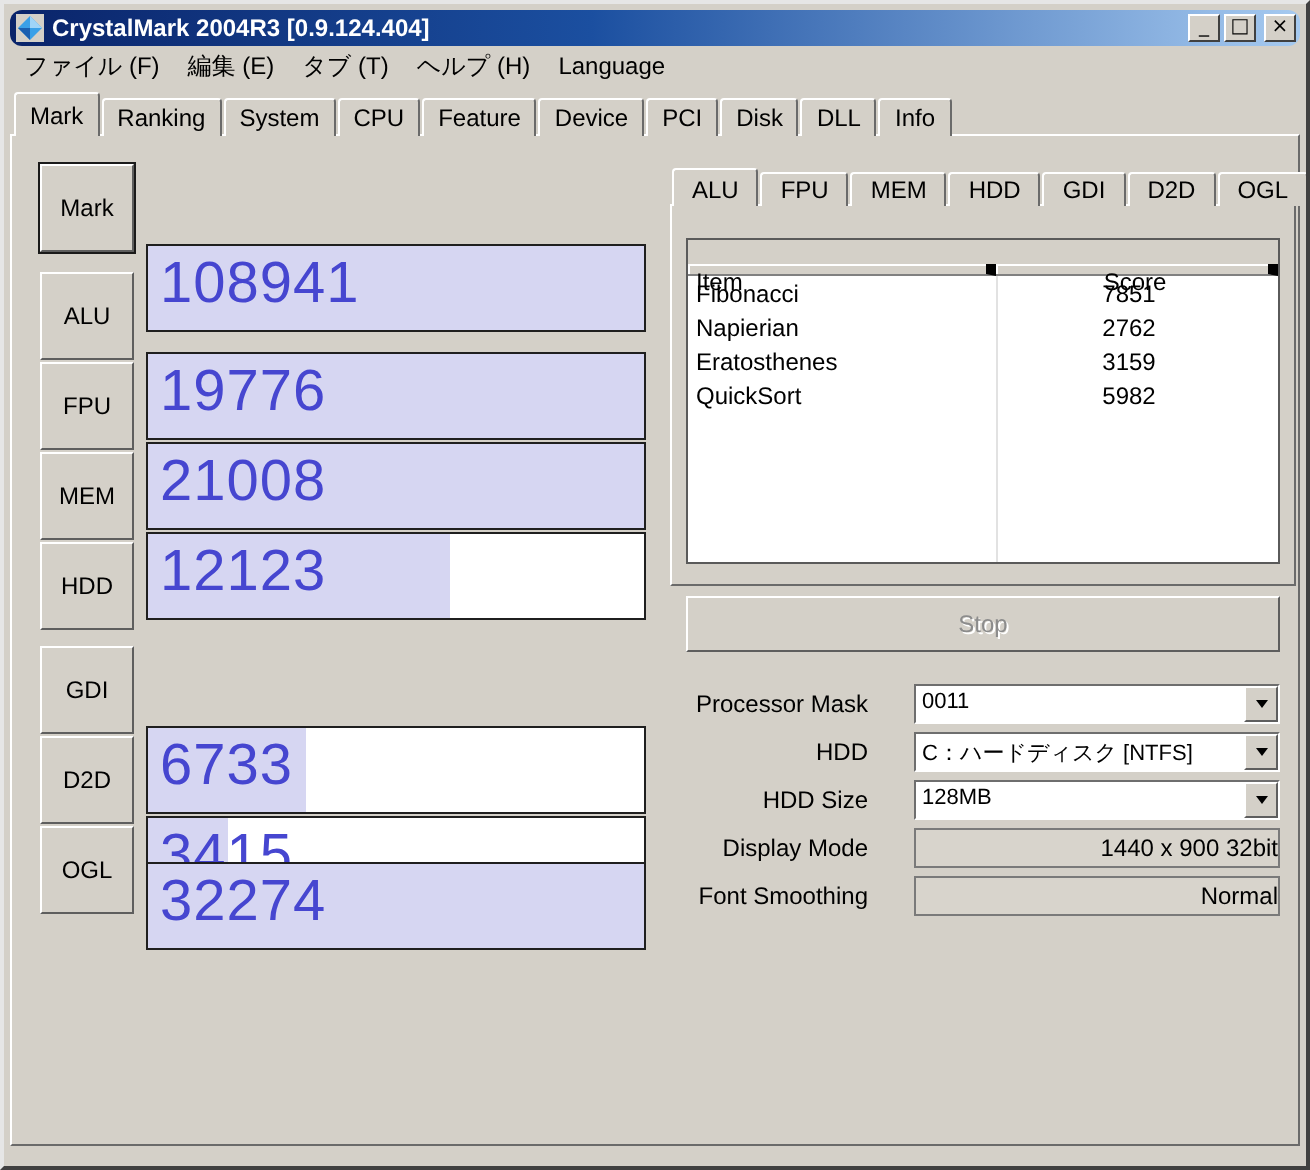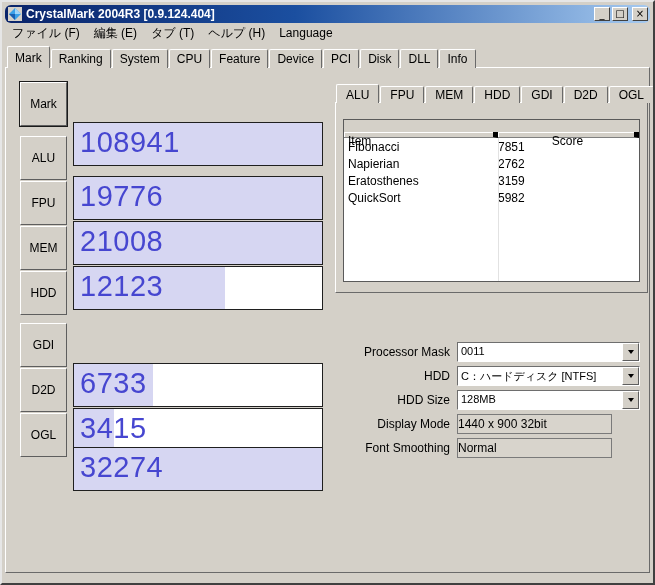--- a/index.html
+++ b/index.html
@@ -101,34 +101,34 @@
   .tbl-header { display:flex; height:18px; background:#d4d0c8; }
   .th {
     border-right:5px solid #000000; border-bottom:1px solid #808080;
     box-shadow:inset 1px 1px 0 #ffffff; padding:2px 4px 0 4px;margin-top:12px;
   }
   .th-item { width:154px; }
   .th-score { flex:1; text-align:center; padding-right:1px; }
   .col-sep { position:absolute; left:154px; top:18px; bottom:0; width:1px; background:#e2e2e2; }
   .tbl-row { display:flex; height:17px; }
   .td-item { width:154px; padding:2px 4px 0 4px; }
-  .td-score { flex:1; text-align:left; padding:2px 8px 0 0; }
+  .td-score { flex:1; text-align:center; padding:2px 8px 0 0; }
 
   
   .stop-btn {
     position:absolute; left:341px; top:296px; width:297px; height:28px;
     background:#d4d0c8; z-index:3;
     border:1px solid; border-color:#ffffff #5e5e5e #5e5e5e #ffffff;
     font-size:12px; color:#8c8c8c; text-shadow:1px 1px 0 #ffffff;
     text-align:center; line-height:26px;
   }
 
   
   .form-label {
-    position:absolute; left:326px; width:122px; height:20px; z-index:3;
+    position:absolute; left:310px; width:122px; height:20px; z-index:3;
     font-size:12px; color:#000; text-align:right; line-height:20px; white-space:nowrap;
   }
   .combo {
     position:absolute; left:455px; width:183px; height:20px; background:#ffffff; z-index:3;
     border:1px solid; border-color:#6e6e6e #ffffff #ffffff #6e6e6e;
   }
   .combo-text {
     position:absolute; left:3px; top:2px; right:20px; font-size:11px;
     white-space:nowrap; overflow:hidden;
   }
@@ -136,23 +136,23 @@
     position:absolute; right:0; top:0; bottom:0; width:17px; background:#d4d0c8;
     border:1px solid; border-color:#ffffff #5e5e5e #5e5e5e #ffffff;
     display:flex; align-items:center; justify-content:center;
   }
   .arrow-down {
     width:0; height:0;
     border-left:3px solid transparent; border-right:3px solid transparent;
     border-top:4px solid #000;
   }
   .static-field {
-    position:absolute; left:455px; width:155px; height:20px; z-index:3;
+    position:absolute; left:455px; width:183px; height:20px; z-index:3;
     border:1px solid #7a7a7a; background:#d8d4cc;
-    font-size:12px; text-align:left; line-height:18px;
+    font-size:12px; text-align:right; line-height:18px;
   }
 </style>
 </head>
 <body>
 
 <div class="window">
 
   <div class="titlebar">
     <svg class="app-icon" viewBox="0 0 14 14">
       <rect x="0" y="0" width="14" height="14" fill="#d4d0c8"></rect>
@@ -221,21 +221,21 @@
     <span class="score-text">6733</span>
   </div>
 
   <button class="bench-btn" style="top:366px">D2D</button>
   <div class="score-box" style="top:366px">
     <div class="score-fill" style="width: 16%;"></div>
     <span class="score-text">3415</span>
   </div>
 
   <button class="bench-btn" style="top:411px">OGL</button>
-  <div class="score-box" style="top:405px">
+  <div class="score-box" style="top:389px">
     <div class="score-fill" style="width: 100%;"></div>
     <span class="score-text">32274</span>
   </div>
 
   <div class="subtabstrip">
     <span class="subtab active">ALU</span>
     <span class="subtab">FPU</span>
     <span class="subtab">MEM</span>
     <span class="subtab">HDD</span>
     <span class="subtab">GDI</span>
@@ -265,20 +265,21 @@
     <div class="tbl-row">
       <span class="td-item">QuickSort</span>
       <span class="td-score">5982</span>
     </div>
     <div class="tbl-row"></div>
     <div class="tbl-row"></div>
     <div class="tbl-row"></div>
     <div class="tbl-row"></div>
   </div>
 
+  <button class="stop-btn" disabled="">Stop</button>
 
   <span class="form-label" style="top:340px">Processor Mask</span>
   <div class="combo" style="top:340px">
     <span class="combo-text">0011</span>
     <span class="combo-btn">
         <span class="arrow-down"></span>
       </span>
   </div>
 
   <span class="form-label" style="top:364px">HDD</span>

